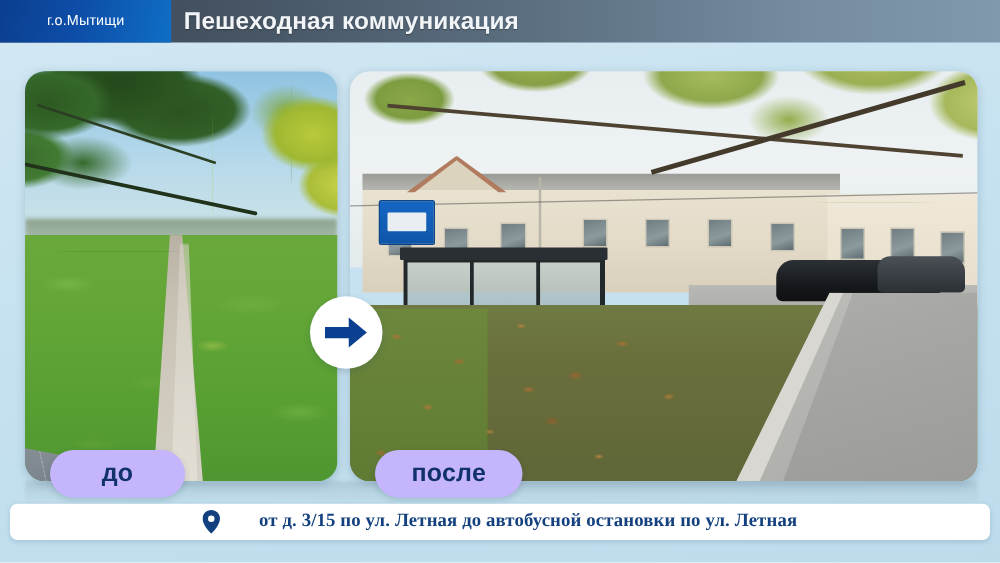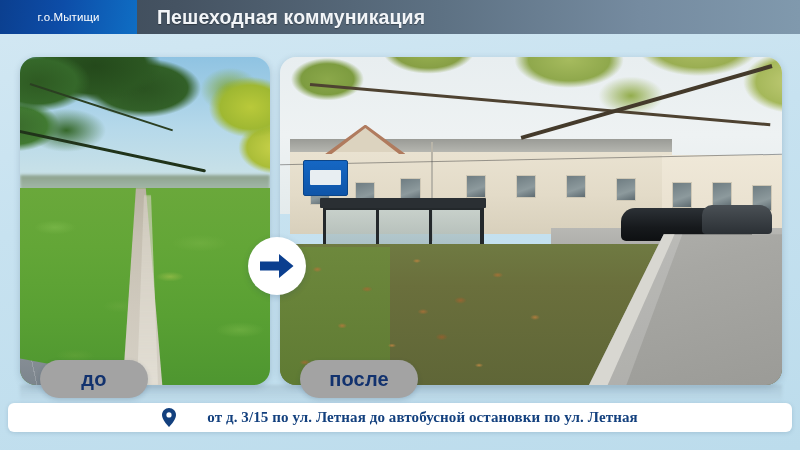--- a/index.html
+++ b/index.html
@@ -33,21 +33,21 @@
   }
   .city-badge span {
     color: #ffffff;
     font-size: 11.5px;
     font-weight: 400;
     letter-spacing: .1px;
   }
   .header-title {
     position: absolute;
     top: 0;
-    left: 157px;
+    left: 147px;
     height: 34px;
     display: flex;
     align-items: center;
   }
   .header-title span {
     color: #f2f5f8;
     font-size: 19.5px;
     font-weight: 700;
     letter-spacing: .1px;
     text-shadow: 0 1px 1px rgba(0,0,0,.35);
@@ -309,21 +309,21 @@
   }
   .a-sidewalk-edge {
     position: absolute; right: 0; bottom: 0; width: 62%; height: 46%;
     background: rgba(255,255,255,.18);
     clip-path: polygon(44% 100%, 65.5% 0%, 68% 0%, 50% 100%);
   }
 
   
   .chip {
     position: absolute;
-    background: #a3a3a3;
+    background: #c4b5fd;
     border-radius: 999px;
     display: flex;
     align-items: center;
     justify-content: center;
     box-shadow: 0 2px 5px rgba(30,60,90,.18);
   }
   .chip span {
     color: #12326e;
     font-weight: 700;
     font-size: 20px;

